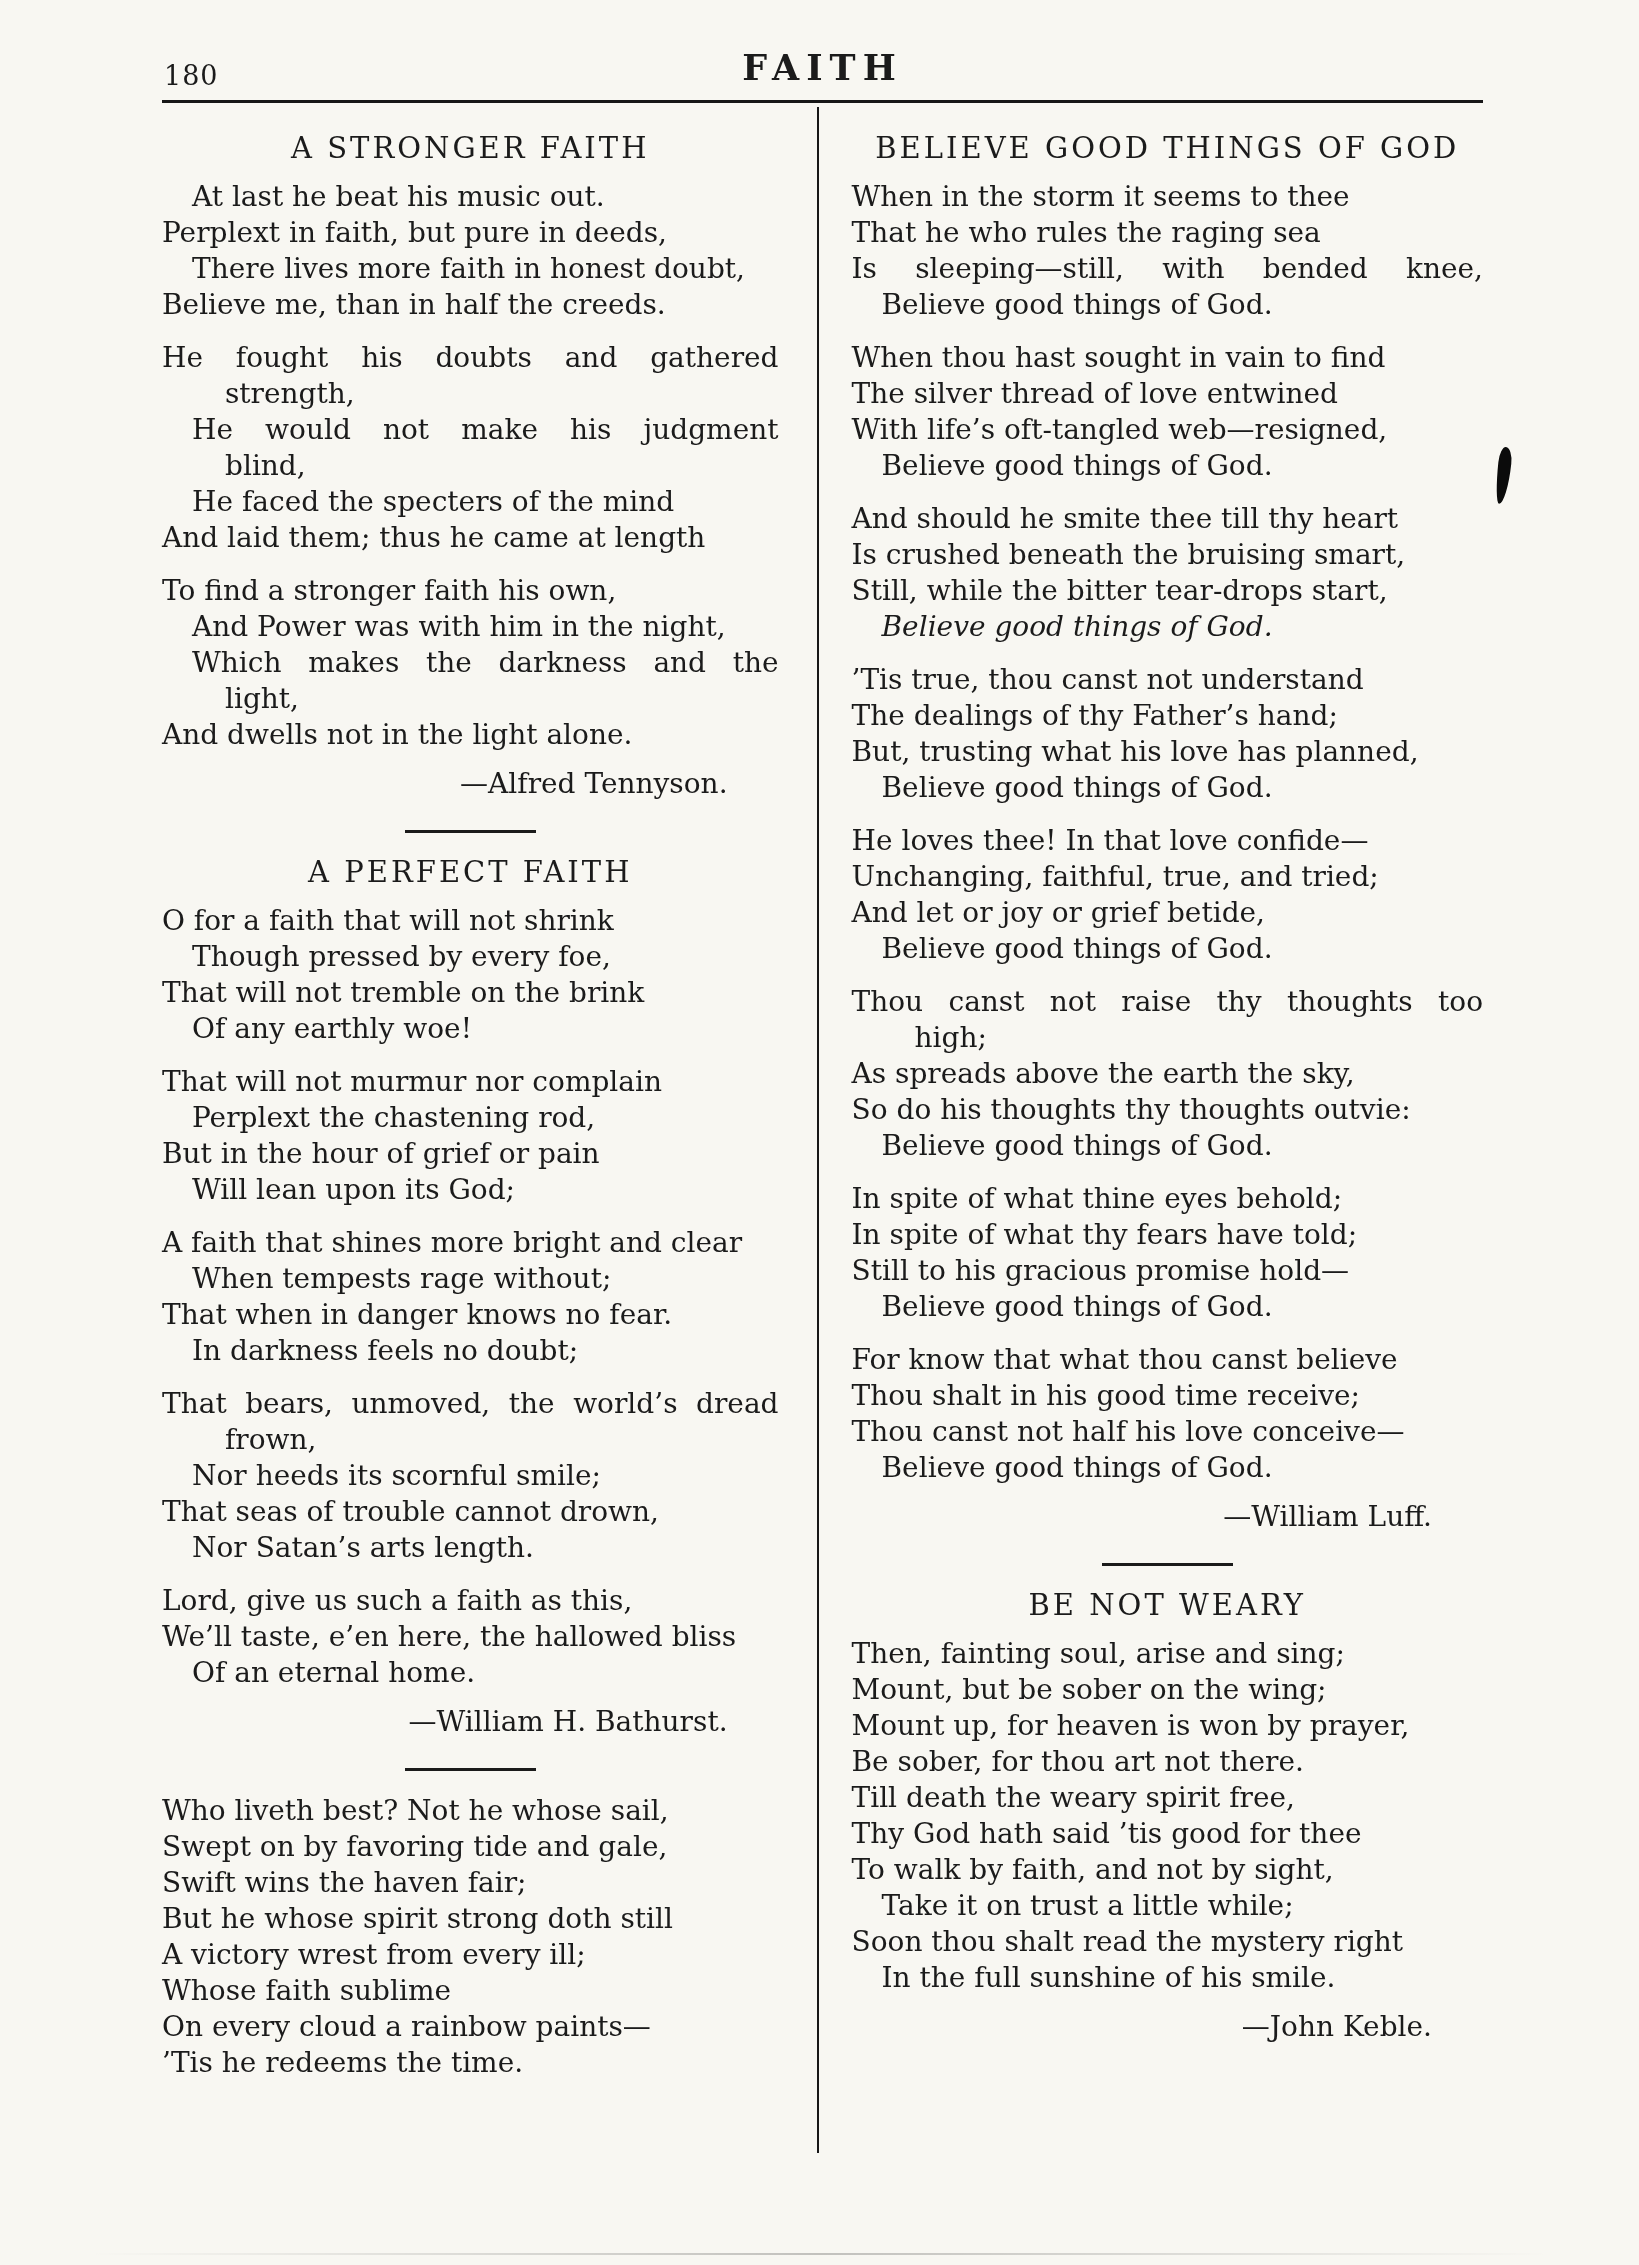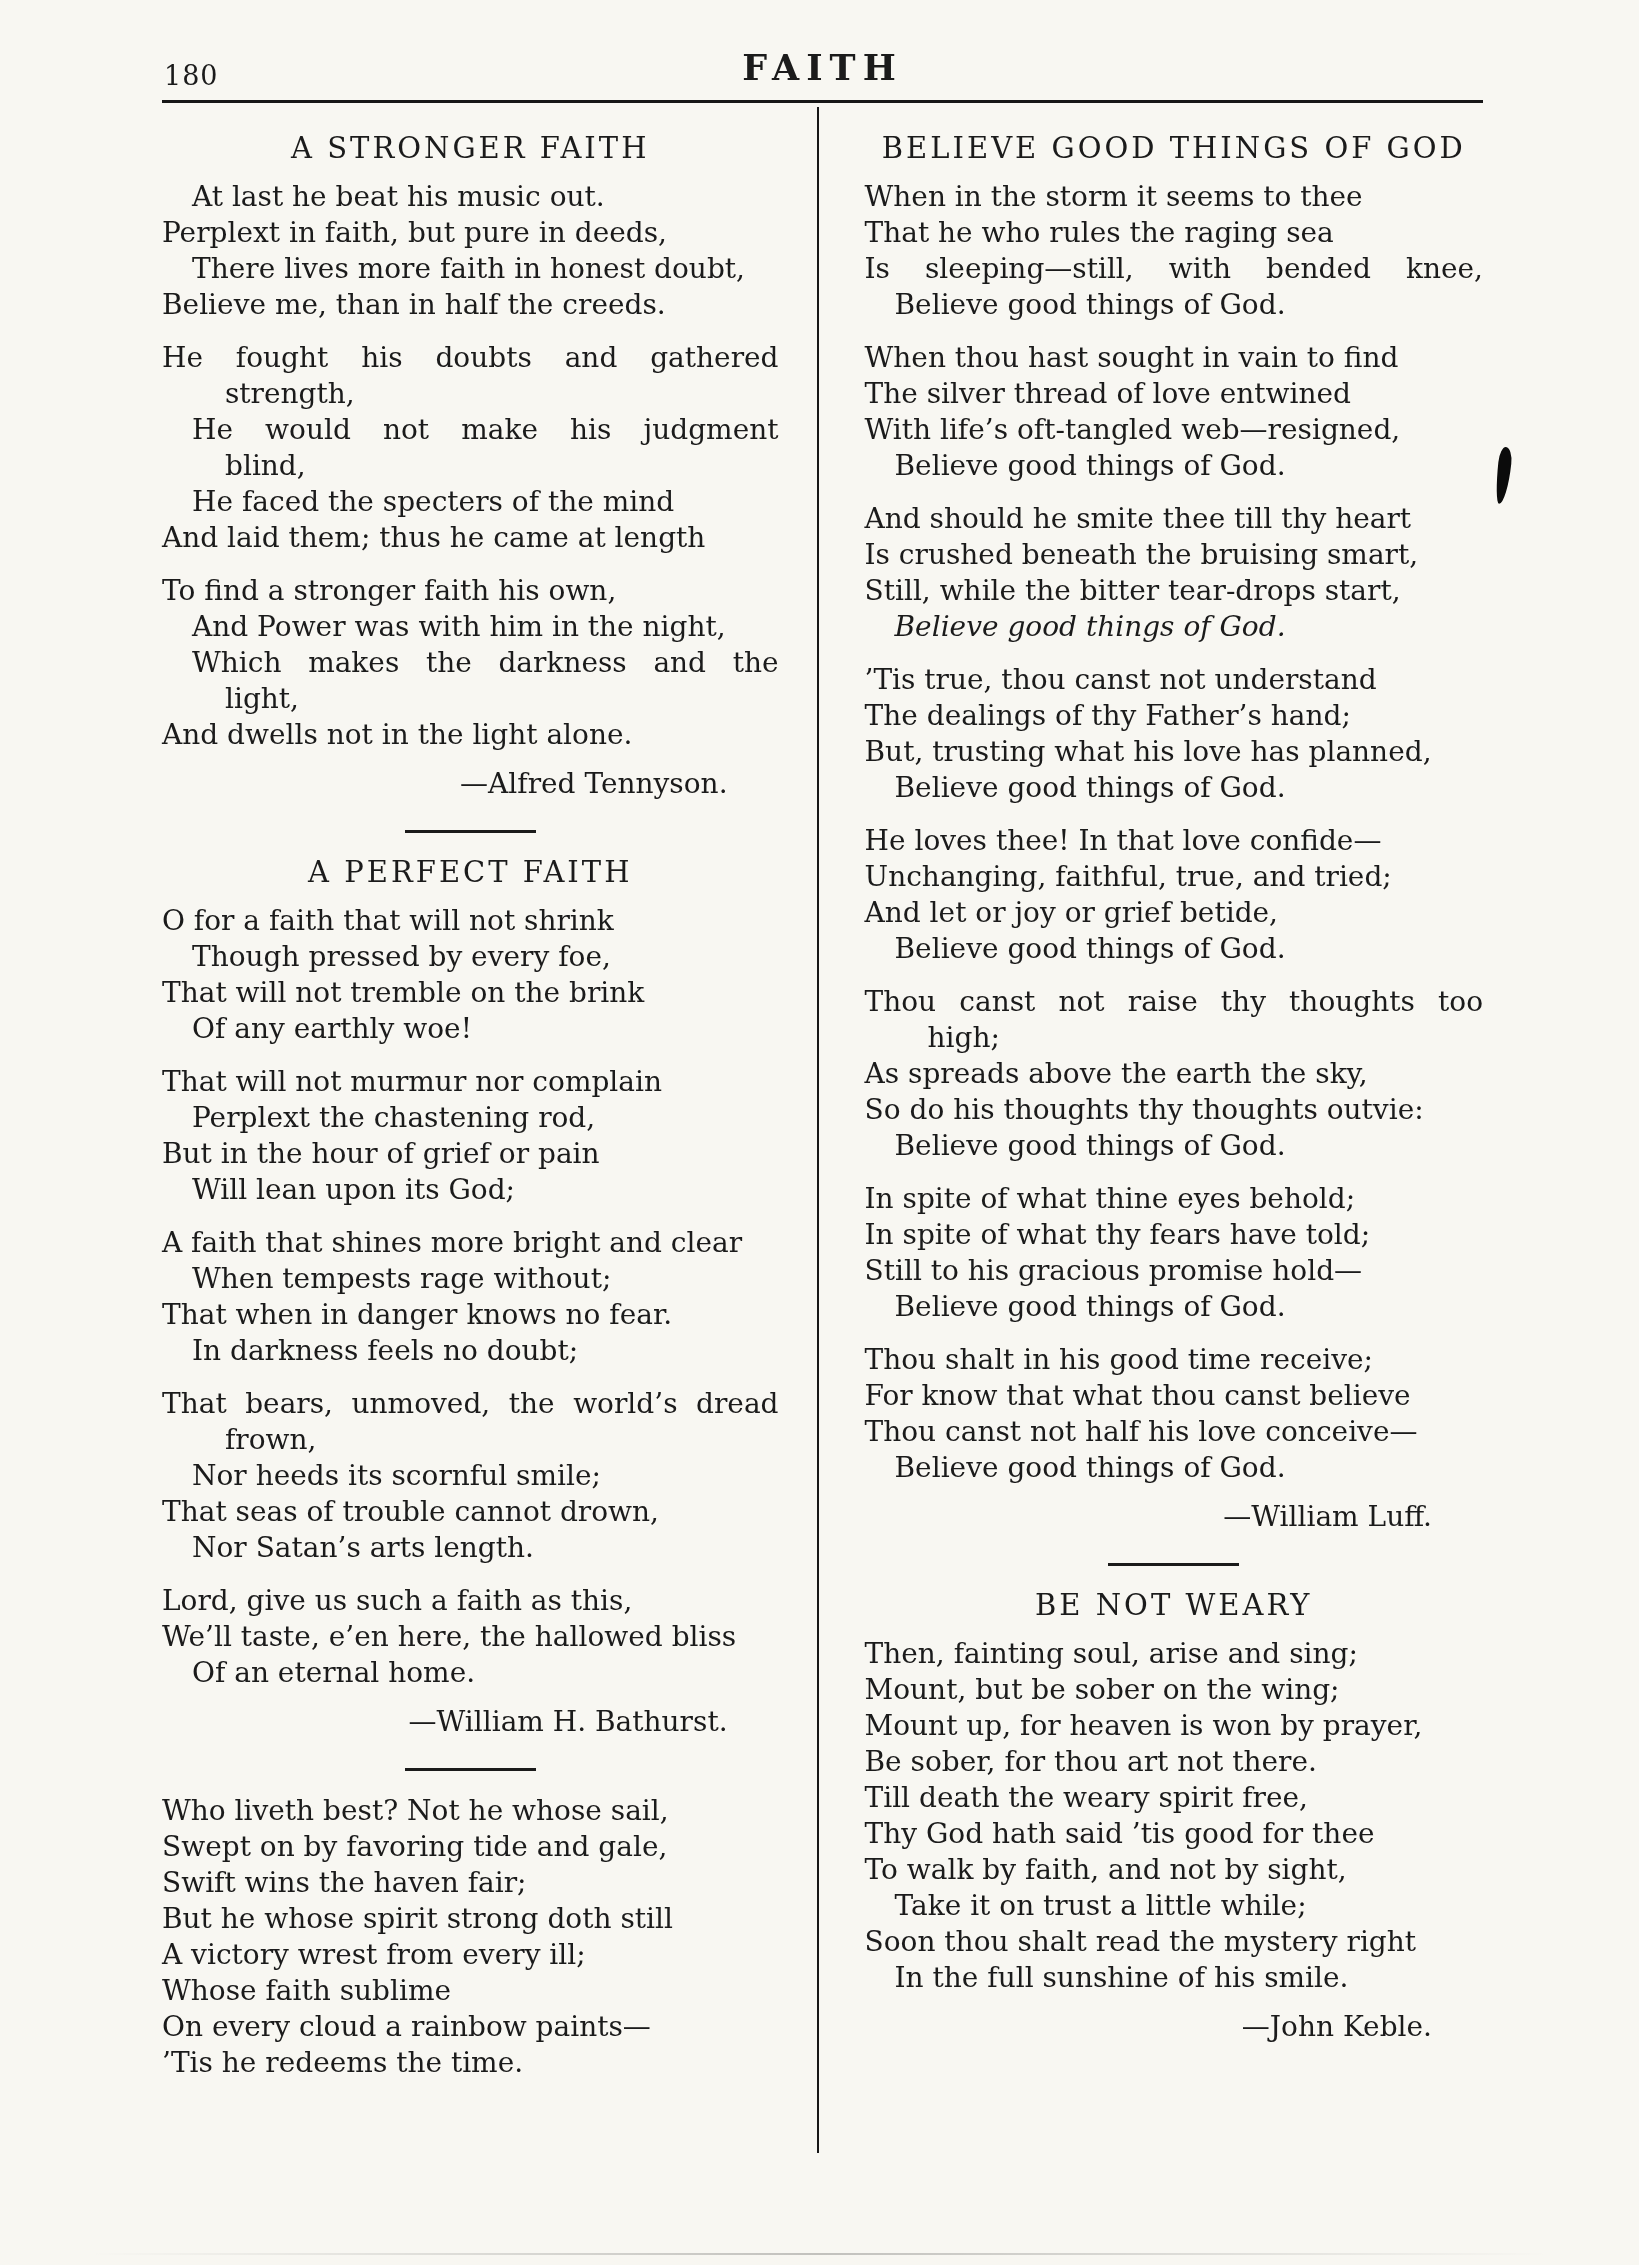--- a/index.html
+++ b/index.html
@@ -26,21 +26,21 @@
   }
   .header-rule { height: 3px; background: #171717; margin-top: 5px; }
   .columns { display: flex; align-items: stretch; margin-top: 4px; }
   .column { padding-top: 8px; min-width: 0; }
   .column.left {
     flex: 0 0 49.7%;
     padding-right: 38px;
     padding-bottom: 55px;
     border-right: 2px solid #171717;
   }
-  .column.right { flex: 1; padding-left: 46px; padding-bottom: 40px; }
+  .column.right { flex: 1; padding-left: 33px; padding-bottom: 40px; }
   .poem-title {
     text-align: center; font-size: 29px; font-weight: 400;
     letter-spacing: 3px; margin: 16px 0 14px; white-space: nowrap;
   }
   .stanza { margin-bottom: 17px; }
   .line { font-size: 28px; line-height: 36px; white-space: nowrap; }
   .line.justified { white-space: normal; text-align: justify; text-align-last: justify; }
   .line.em { font-style: italic; }
   .indent-1 { padding-left: 30px; }
   .indent-2 { padding-left: 63px; }
@@ -191,22 +191,22 @@
             <div class="line indent-0">So do his thoughts thy thoughts outvie:</div>
             <div class="line indent-1">Believe good things of God.</div>
           </div>
           <div class="stanza">
             <div class="line indent-0">In spite of what thine eyes behold;</div>
             <div class="line indent-0">In spite of what thy fears have told;</div>
             <div class="line indent-0">Still to his gracious promise hold—</div>
             <div class="line indent-1">Believe good things of God.</div>
           </div>
           <div class="stanza">
+            <div class="line indent-0">For know that what thou canst believe</div>
             <div class="line indent-0">Thou shalt in his good time receive;</div>
-            <div class="line indent-0">For know that what thou canst believe</div>
             <div class="line indent-0">Thou canst not half his love conceive—</div>
             <div class="line indent-1">Believe good things of God.</div>
           </div>
           <div class="attribution">—William Luff.</div>
         </article>
         <div class="poem-divider">
           <span class="divider-line"></span>
         </div>
         <article class="poem">
           <h2 class="poem-title">BE NOT WEARY</h2>

